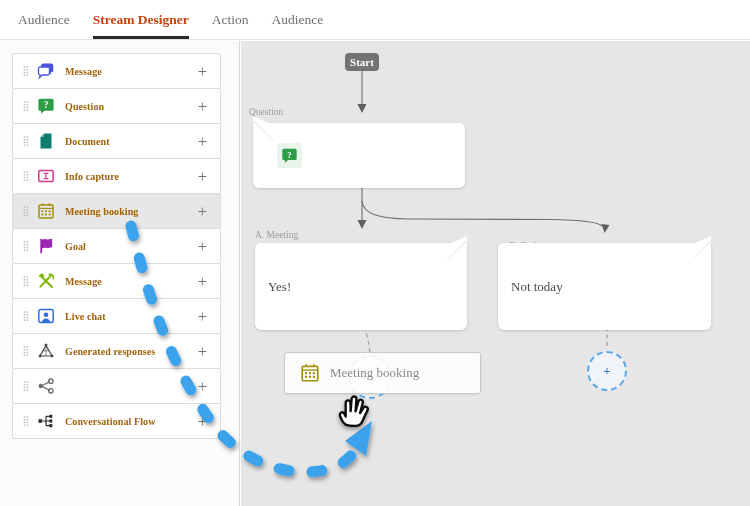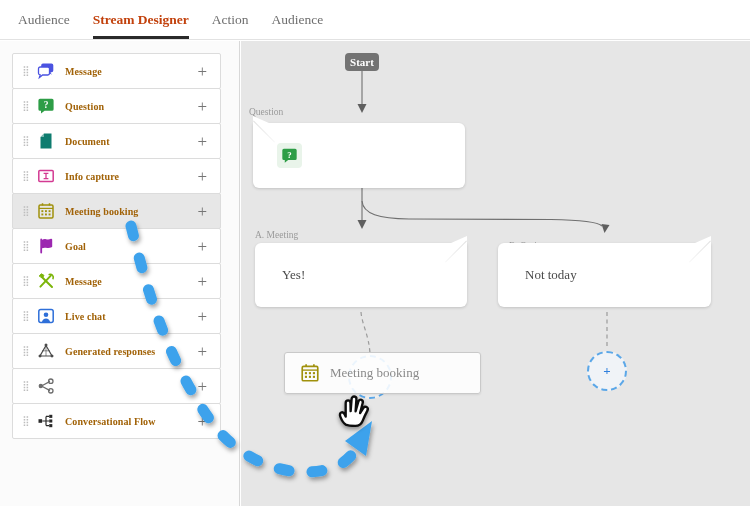--- a/index.html
+++ b/index.html
@@ -41,22 +41,22 @@
   .tipR::before{content:"";position:absolute;top:-7px;right:0;width:16px;height:7px;background:#fff;
                 clip-path:polygon(100% 0,100% 100%,0 100%);}
   .tipR::after{content:"";position:absolute;top:8px;right:-4px;width:30px;height:1px;
                background:linear-gradient(to left,rgba(0,0,0,.12),rgba(0,0,0,.03));transform:rotate(-45deg);}
   .q-card{left:12px;top:82px;width:212px;height:65px;border-radius:0 6px 6px 6px;
           display:flex;align-items:center;padding:0 8px 0 24px;}
   .q-icon-bg{width:25px;height:25px;background:#e9f4ea;border-radius:4px;display:flex;
              align-items:center;justify-content:center;flex:0 0 25px;}
   .q-icon-bg svg{width:17px;height:17px;}
   .q-text{margin-left:9px;font-size:12.5px;color:#4a4a4a;line-height:1.35;white-space:pre-line;}
-  .opt-card{top:202px;width:212px;height:64px;border-radius:6px 0 6px 6px;display:flex;
-            align-items:center;padding-left:27px;font-size:13px;color:#4a4a4a;}
+  .opt-card{top:202px;width:212px;height:87px;border-radius:6px 0 6px 6px;display:flex;
+            align-items:center;padding-left:13px;font-size:13px;color:#4a4a4a;}
   .a-card{left:14px;}
   .b-card{left:257px;width:213px;}
   .drop-circle-a{position:absolute;left:107px;top:314px;width:44px;height:44px;border:2px dashed #5ba7e8;
                  border-radius:50%;background:rgba(255,255,255,.35);box-sizing:border-box;}
   .drop-node{position:absolute;left:43px;top:311px;width:197px;height:42px;background:rgba(255,255,255,.88);
              border:1px solid #c9c9c9;border-radius:3px;display:flex;align-items:center;
              box-shadow:0 1px 2px rgba(0,0,0,.08);box-sizing:border-box;}
   .drop-node .ricon{width:20px;height:20px;flex:0 0 20px;margin:0 10px 0 15px;}
   .drop-node .nlabel{font-size:13px;color:#8a8a8a;}
   .drop-circle-b{position:absolute;left:346px;top:310px;width:40px;height:40px;border:2px dashed #5ba7e8;

